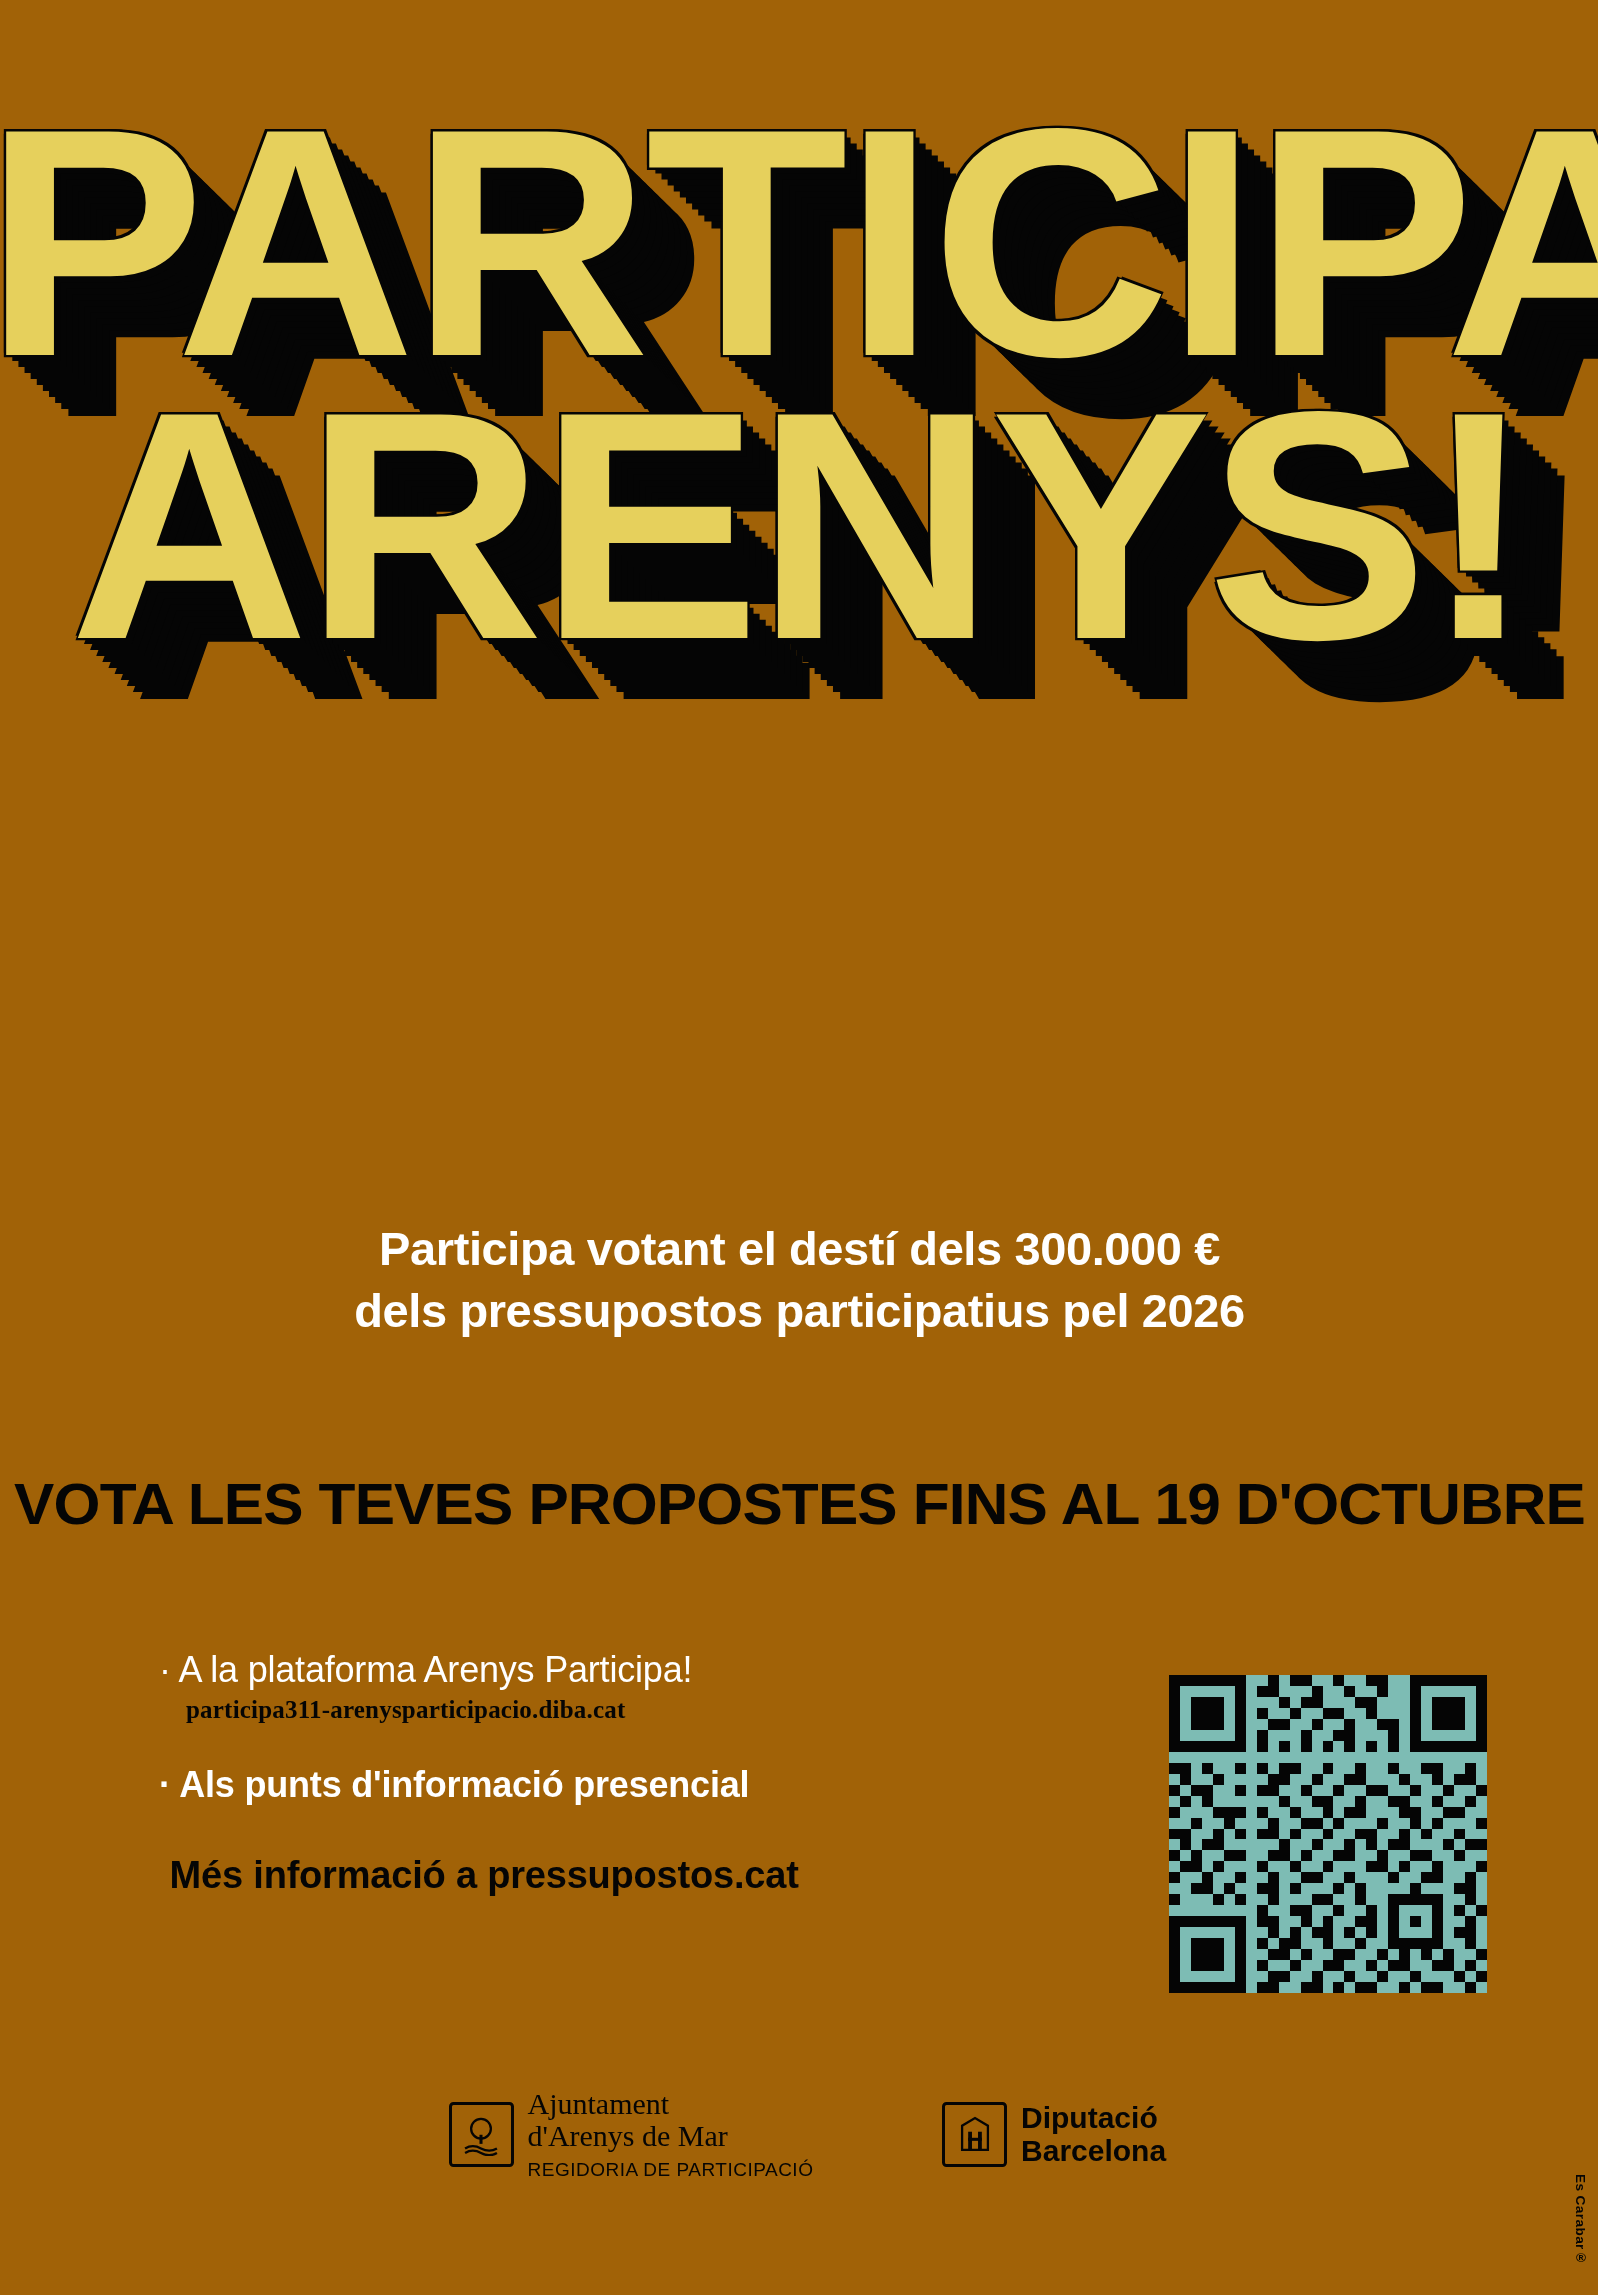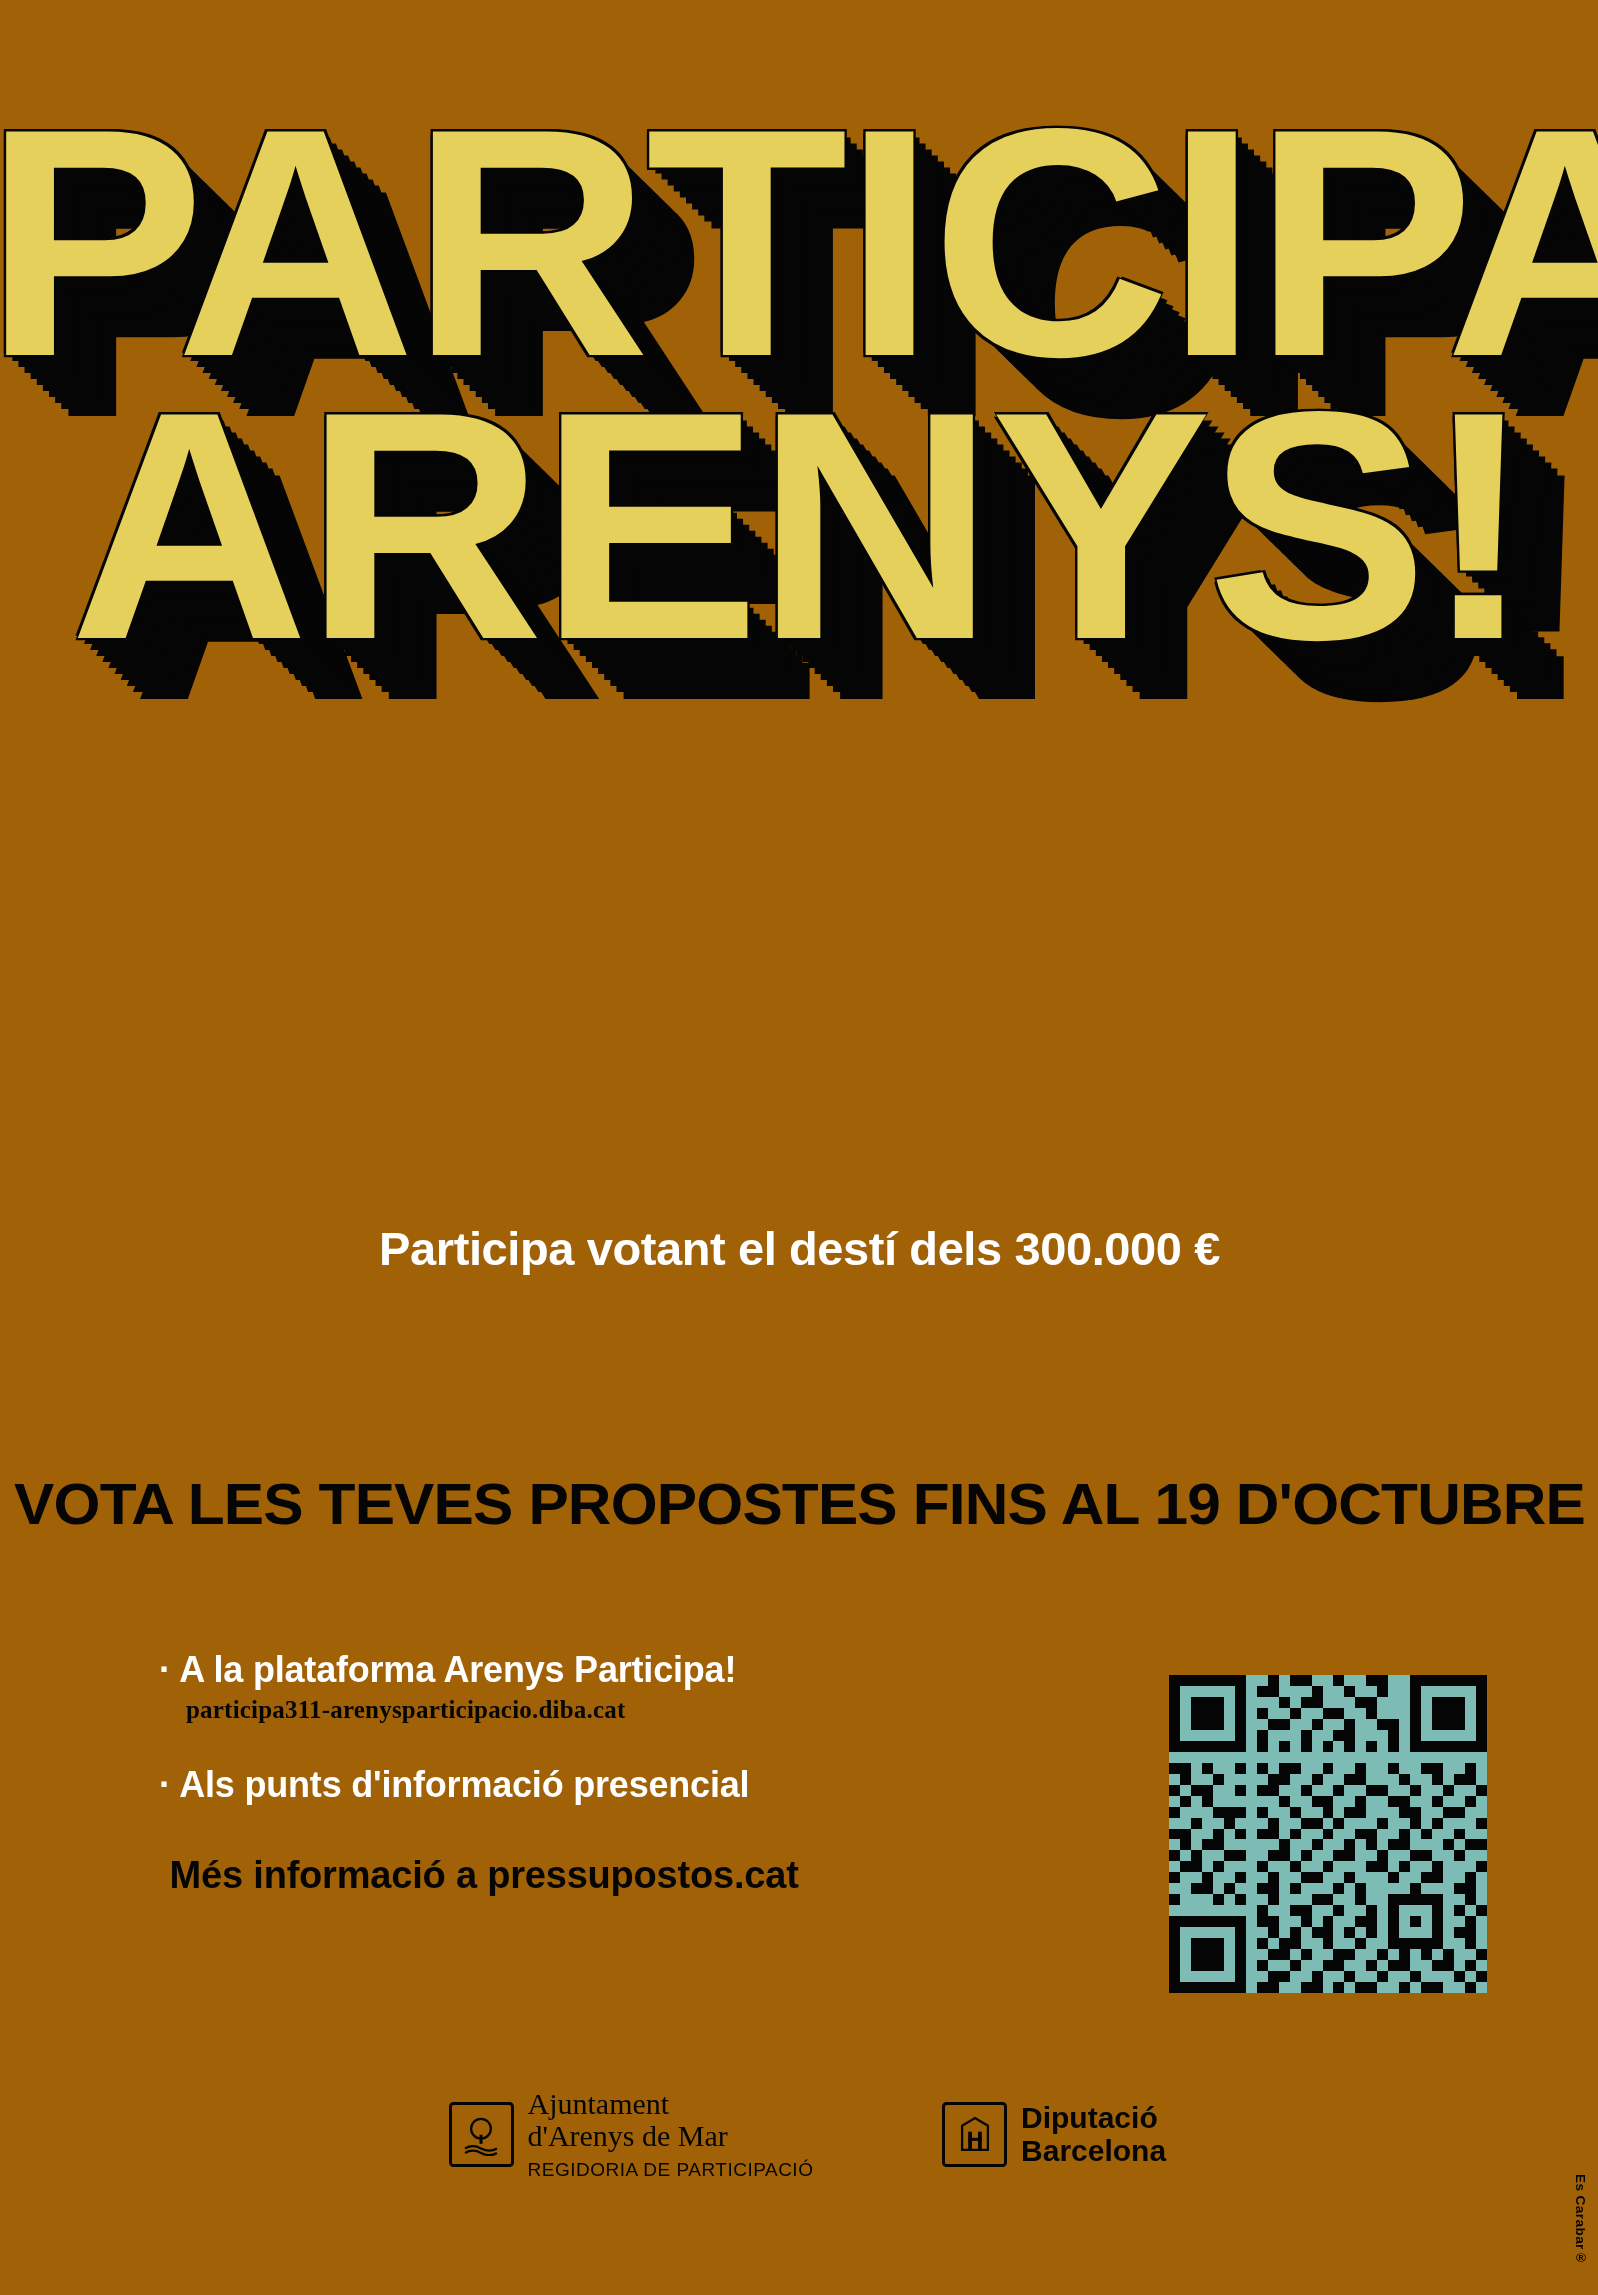--- a/index.html
+++ b/index.html
@@ -112,21 +112,21 @@
   
   .info {
     position: absolute;
     left: 159px;
     top: 1649px;
     width: 892px;
   }
   .info-line {
     color: #ffffff;
     font-size: 36px;
-    font-weight: 700;
+    font-weight: 400;
     margin-bottom: 4.5px;
     letter-spacing: -0.2px;
   }
   .info-url {
     color: #050505;
     font-family: "Liberation Serif", serif;
     font-weight: 700;
     font-size: 25px;
     margin: 3px 0 40px 27px;
     letter-spacing: 0.2px;
@@ -222,20 +222,21 @@
 
 <div class="poster">
 
   <div class="headline-block">
     <span class="headline headline-1">PARTICIPA</span>
     <span class="headline headline-2">ARENYS!</span>
   </div>
 
   <div class="subtitle">
     <div>Participa votant el destí dels 300.000 €</div>
+    <div>dels pressupostos participatius pel 2026</div>
   </div>
 
   <div class="deadline">VOTA LES TEVES PROPOSTES FINS AL 19 D'OCTUBRE</div>
 
   <div class="info">
     <div class="info-line">· A la plataforma Arenys Participa!</div>
     <div class="info-url">participa311-arenysparticipacio.diba.cat</div>
     <div class="info-line2">· Als punts d'informació presencial</div>
     <div class="info-more">Més informació a pressupostos.cat</div>
   </div>

